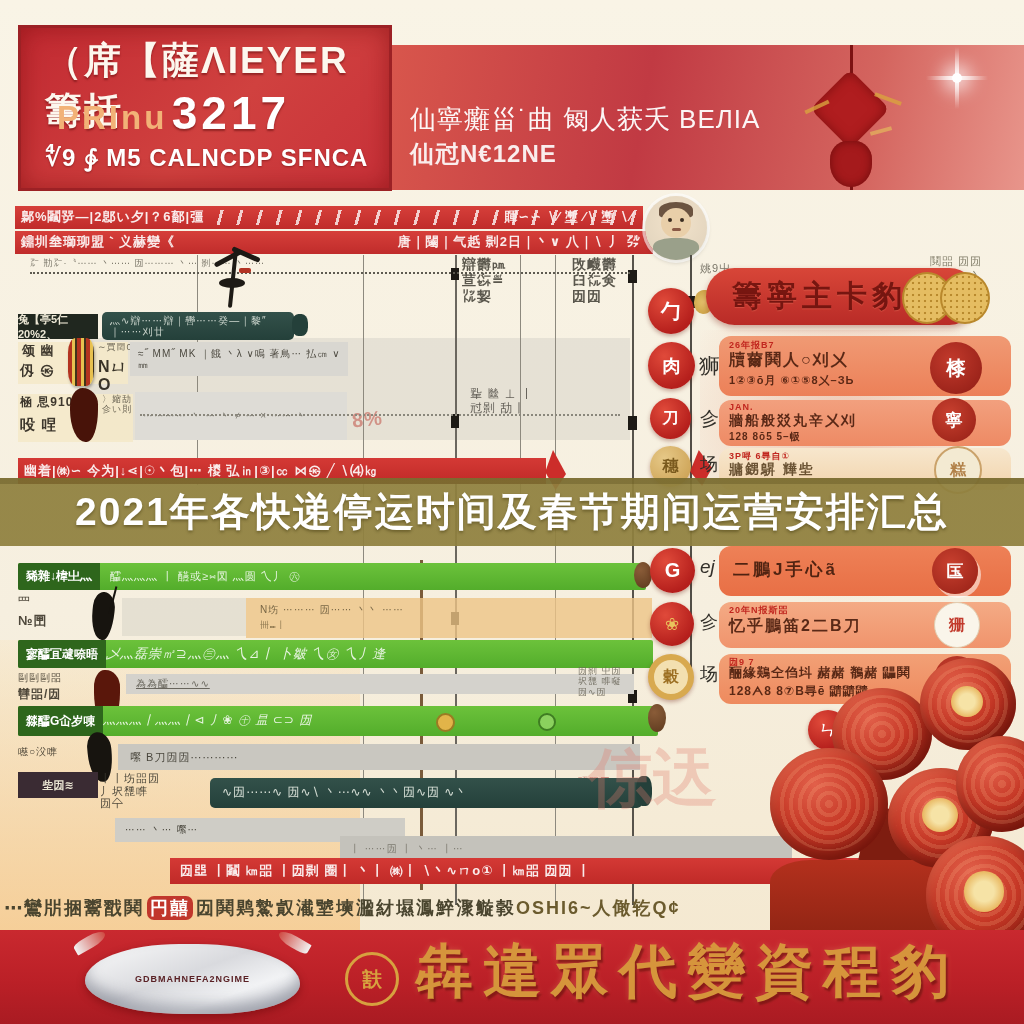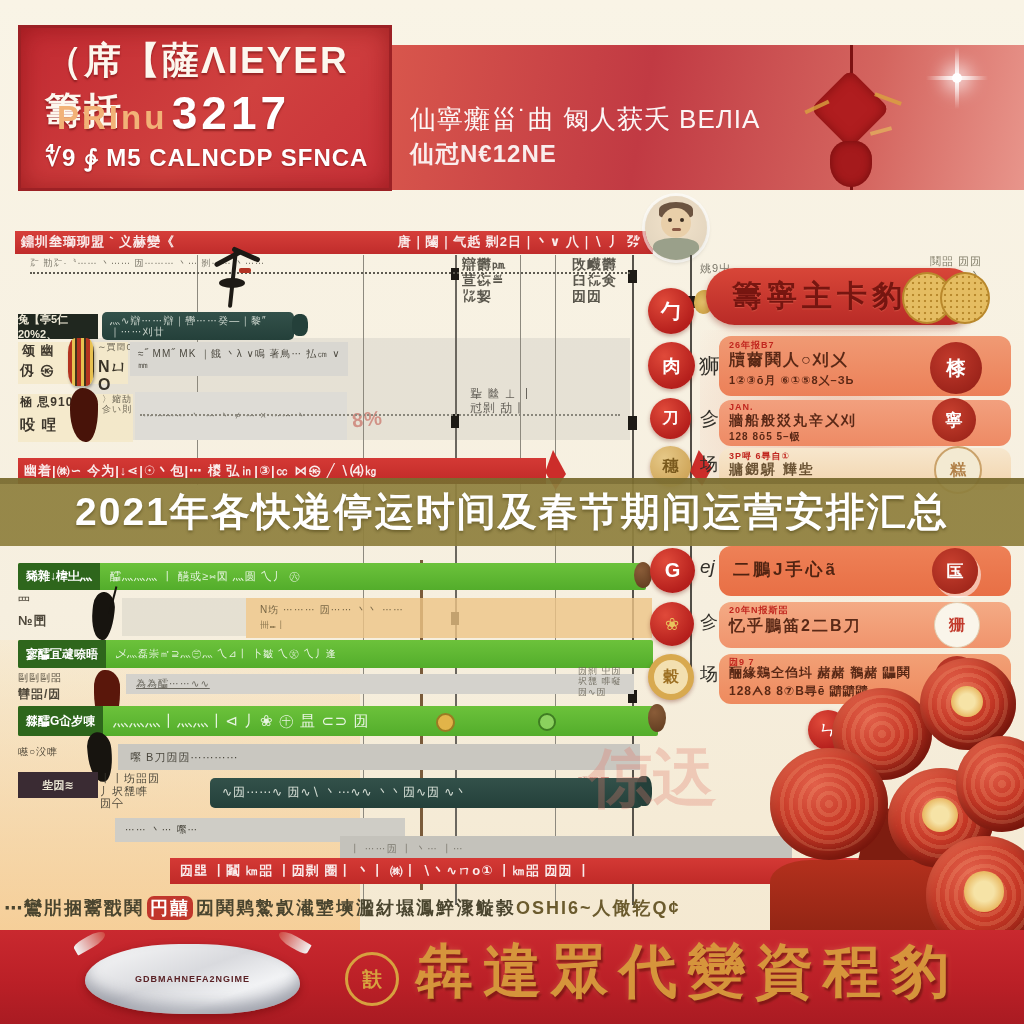--- a/index.html
+++ b/index.html
@@ -80,20 +80,24 @@
       <div class="abs" style="left:82px;top:52px;width:28px;height:4px;background:#d9a23e;transform:rotate(20deg);opacity:.8;"></div>
       <div class="abs" style="left:78px;top:84px;width:22px;height:4px;background:#e4b85c;transform:rotate(-15deg);opacity:.7;"></div>
     </div>
 
     <div class="sparkle" style="left:560px;top:28px;width:10px;height:10px;box-shadow:0 0 18px 8px rgba(255,255,255,.8);">
       <div class="ray" style="left:-26px;top:3px;width:62px;height:4px;"></div>
       <div class="ray" style="left:3px;top:-26px;width:4px;height:62px;background:linear-gradient(180deg,transparent,#fff,transparent);"></div>
     </div>
   </div>
 
+  <div class="abs strip" style="left:15px;top:206px;width:628px;height:23px;">
+    <span class="garble" style="padding-left:6px;">鄡%鬮㖾—|2鄎い夕|？6鄐|彊</span>
+    <span class="garble stripe-pat" style="flex:1;text-align:right;padding-right:10px;">賱∽∽  ∖⁄ 壍  ⁄∖ 壍  ∖⁄</span>
+  </div>
   <div class="abs strip" style="left:15px;top:231px;width:638px;height:23px;">
     <span class="garble" style="padding-left:6px;">鐤圳𡊄瑡珋盟｀义赫變《</span>
     <span class="garble" style="flex:1;text-align:right;padding-right:12px;">唐｜闥｜气赿 㔀2日｜丶∨ 八｜∖ 丿 ㌁</span>
   </div>
 
   <div class="abs" style="left:645px;top:196px;width:62px;height:64px;border-radius:50%;
        background:radial-gradient(circle at 50% 40%,#f2e3cb,#ded0ba);box-shadow:0 0 0 3px rgba(255,255,255,.6),0 2px 5px rgba(0,0,0,.25);overflow:hidden;">
     <div class="abs" style="left:14px;top:6px;width:34px;height:16px;background:#6b5340;border-radius:50% 50% 20% 20%;"></div>
     <div class="abs" style="left:16px;top:12px;width:30px;height:30px;background:#e9cfa9;border-radius:50%;"></div>
     <div class="abs" style="left:23px;top:22px;width:4px;height:4px;background:#3a2c20;border-radius:50%;"></div>
@@ -205,39 +209,39 @@
     <div class="abs" style="left:94px;top:-8px;width:2px;height:28px;background:#17140f;transform:rotate(14deg);"></div>
     <div class="abs" style="left:104px;top:4px;width:124px;height:38px;background:rgba(222,218,204,.7);"></div>
     <div class="abs" style="left:228px;top:4px;width:406px;height:40px;background:rgba(238,196,134,.8);">
       <span class="garble" style="position:absolute;left:14px;top:6px;font-size:10px;color:#6b5b3c;">N㘯  ⋯⋯⋯ 㘞⋯⋯ 丶丶 ⋯⋯</span>
       <span class="abs garble" style="left:14px;top:22px;font-size:9px;color:#86714a;">卌⑉丨</span>
     </div>
   </div>
 
   <div class="abs greenbar" style="left:18px;top:640px;width:635px;height:28px;">
     <span class="lbl">寥醽冝叇㖠晤</span>
-    <span class="garble" style="padding-left:10px;font-size:10px;opacity:.85;">乄灬磊崇㎡⊇灬㊂灬  乀⊿丨 卜皺 乀㊛ 乀丿逢</span>
+    <span class="garble" style="font-size:13px;opacity:.85;font-style:italic;">乄灬磊崇㎡⊇灬㊂灬  乀⊿丨 卜皺 乀㊛ 乀丿逢</span>
   </div>
 
   <div class="abs" style="left:18px;top:672px;width:640px;height:60px;">
     <span class="abs garble" style="left:0;top:0;font-size:10px;color:#3c362a;">剾剾剾㗊</span>
     <span class="abs garble" style="left:0;top:16px;font-size:12px;font-weight:bold;color:#3c362a;">㘜㗊/㘞</span>
     <div class="abs" style="left:76px;top:-2px;width:26px;height:56px;background:#5a170b;border-radius:40% 55% 45% 50%/30% 30% 60% 60%;"></div>
     <div class="abs graybar" style="left:108px;top:2px;width:508px;height:20px;background:#d4d2cc;">
       <span class="garble" style="padding-left:10px;color:#5d5a50;text-decoration:underline;">為為醽⋯⋯∿∿</span>
     </div>
     <div class="abs dot-line" style="left:108px;top:34px;width:500px;border-top:2px dotted #9a978c;"></div>
     <span class="abs garble" style="left:560px;top:-6px;font-size:9px;color:#6d695c;">㘞㔀 㞢㘞
 㘮㘒 㗱㘈
 㘞∿㘞</span>
   </div>
 
   <div class="abs greenbar" style="left:18px;top:706px;width:640px;height:30px;">
     <span class="lbl">㵘醽G屳岁㖦</span>
-    <span class="garble" style="padding-left:10px;font-size:15px;opacity:.85;">灬灬灬丨灬灬丨⊲  丿❀ ㊉ 昷 ⊂⊃ 㘞</span>
+    <span class="garble" style="font-size:12px;opacity:.85;font-style:italic;">灬灬灬丨灬灬丨⊲  丿❀ ㊉ 昷 ⊂⊃ 㘞</span>
     <span style="position:absolute;left:418px;top:7px;width:15px;height:15px;border-radius:50%;background:#e2b449;border:2px solid #9b7b23;"></span>
     <span style="position:absolute;left:520px;top:7px;width:14px;height:14px;border-radius:50%;background:#8bd15e;border:2px solid #3f7d22;"></span>
   </div>
   <div class="abs node" style="left:648px;top:704px;width:18px;height:28px;"></div>
 
   <div class="abs" style="left:18px;top:740px;width:640px;height:46px;">
     <span class="abs garble" style="left:0;top:6px;font-size:10px;color:#3c362a;">㘂○㳇㗱</span>
     <div class="abs figure" style="left:70px;top:-8px;width:24px;height:50px;transform:rotate(-5deg);"></div>
     <div class="abs graybar" style="left:100px;top:4px;width:522px;height:26px;background:#c9c7c0;">
       <span class="garble" style="padding-left:12px;font-size:11px;">𡁵 B刀㘞㘞⋯⋯⋯⋯</span>

